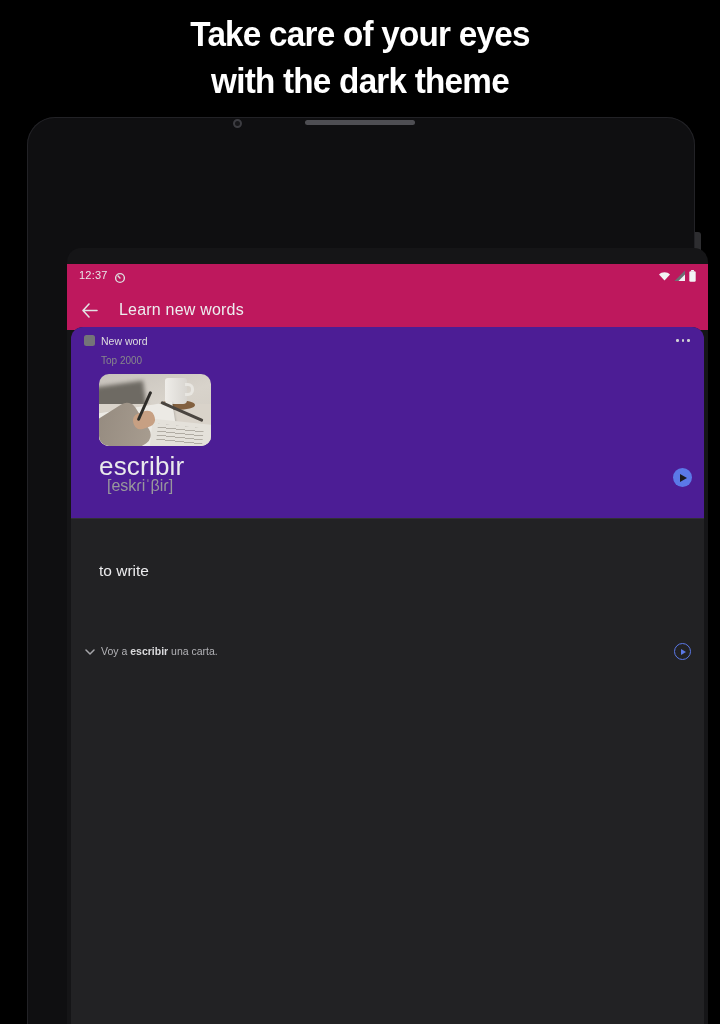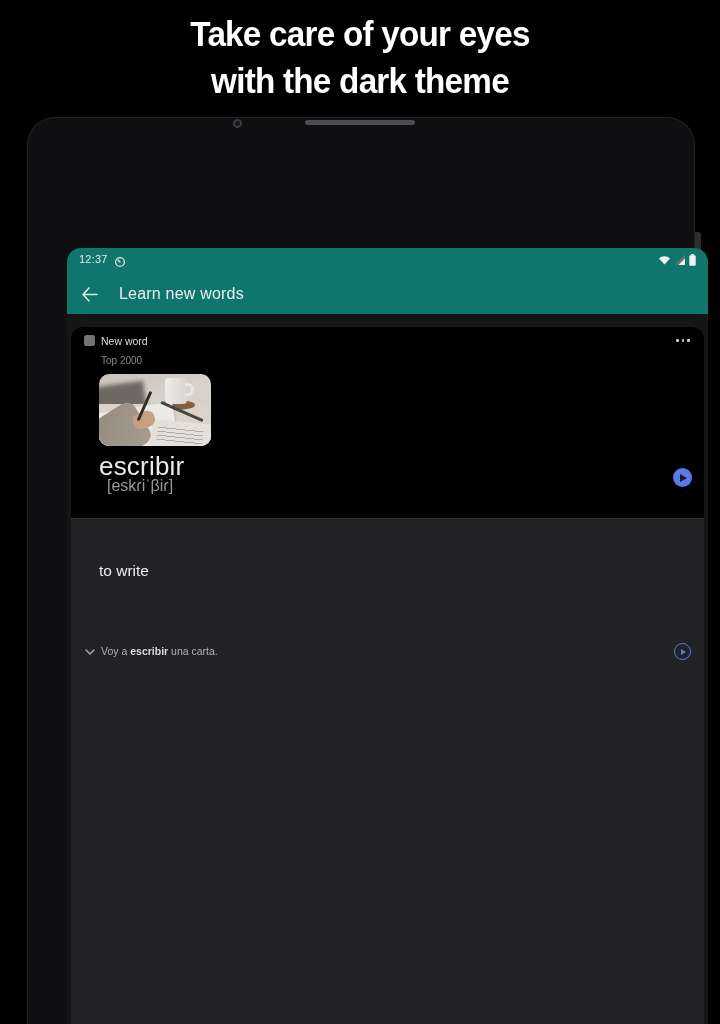--- a/index.html
+++ b/index.html
@@ -31,36 +31,36 @@
   }
   .handle {
     position:absolute; left:305px; top:120px; width:110px; height:5px;
     border-radius:3px; background:#4e4e53;
   }
   
   .screen {
     position:absolute; left:40px; top:131px; width:641px; height:879px;
     background:#151517; border-radius:14px; overflow:hidden;
   }
-  .topbars { position:absolute; left:0; top:0; width:641px; height:66px; background:#0f766e; }
+  .topbars { position:absolute; left:0; top:16px; width:641px; height:66px; background:#be185d; }
   .status-bar { position:absolute; left:0; top:0; width:641px; height:24px; }
   .status-time { position:absolute; left:12px; top:5px; font-size:11px; color:#e8e8ea; letter-spacing:0.2px; }
   .status-app-icon { position:absolute; left:47px; top:6px; width:12px; height:12px; }
   .status-right { position:absolute; right:12px; top:6px; display:flex; align-items:center; gap:3px; height:12px; }
   .app-bar { position:absolute; left:0; top:24px; width:641px; height:42px; }
   .back-btn { position:absolute; left:10px; top:10px; width:24px; height:24px; display:flex; align-items:center; justify-content:center; cursor:pointer; }
   .app-title { position:absolute; left:52px; top:13px; font-size:16px; font-weight:400; color:#ededef; letter-spacing:0.2px; }
   
   .card {
     position:absolute; left:4px; top:79px; width:633px; height:798px;
     background:#222224; border-radius:12px;
   }
   .card-top {
     position:absolute; left:0; top:0; width:633px; height:192px;
-    background:#000000; border-radius:12px 12px 0 0;
+    background:#4c1d95; border-radius:12px 12px 0 0;
     border-bottom:1px solid #313134;
   }
   .cb { position:absolute; left:13px; top:8px; width:11px; height:11px; background:#747478; border-radius:2.5px; cursor:pointer; }
   .new-word-label { position:absolute; left:30px; top:8px; font-size:10.5px; color:#dededf; }
   .dots { position:absolute; right:12px; top:6px; display:flex; gap:3px; padding:6px 2px; cursor:pointer; }
   .dots i { width:2.6px; height:2.6px; border-radius:50%; background:#cfcfd2; }
   .collection { position:absolute; left:30px; top:28px; font-size:10px; color:#87878b; }
   
   .photo {
     position:absolute; left:28px; top:47px; width:112px; height:72px;

